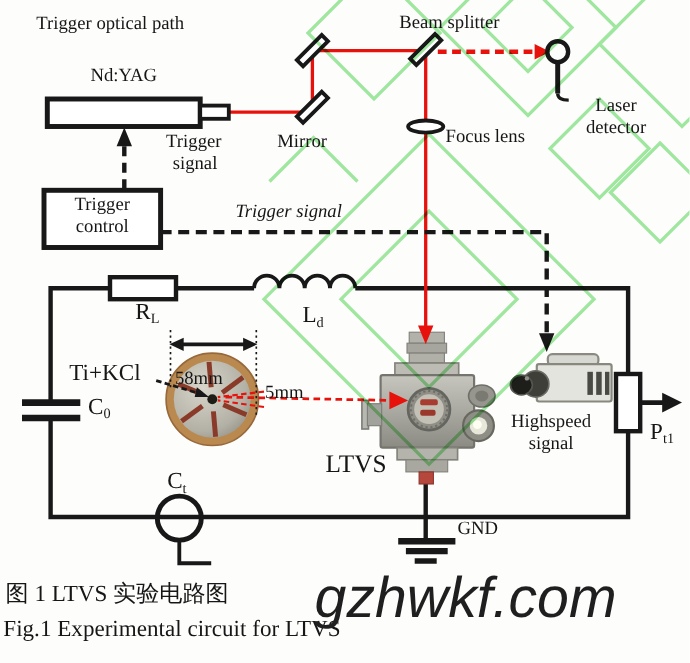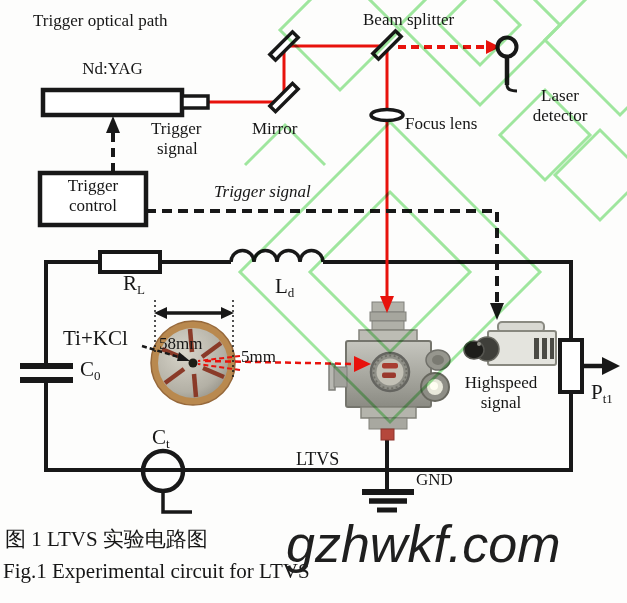--- a/index.html
+++ b/index.html
@@ -1,20 +1,20 @@
 <!DOCTYPE html>
 <html style="--beam-red: #e8120c; --wire-black: #181818; --watermark-green: #80e080; --watermark-text: #1f1f1f;"><head>
 <meta charset="utf-8">
 <style>
   html,body{margin:0;padding:0;background:#ffffff;}
   #stage{position:relative;width:627px;height:603px;background:#fdfdfc;overflow:hidden;
          font-family:"Liberation Serif",serif;color:#161616;}
   #stage svg{position:absolute;left:0;top:0;}
   .lbl{position:absolute;white-space:nowrap;line-height:1.08;color:#161616;}
-  .s22{font-size:17px;} .s21{font-size:21px;} .s23{font-size:18px;margin-top:40px;}
+  .s22{font-size:17px;} .s21{font-size:21px;} .s23{font-size:23px;}
   .center{text-align:center;}
   .lbl sub{font-size:13px;vertical-align:-4px;}
   .wire{stroke:var(--wire-black,#181818);fill:none;}
   .beam{stroke:var(--beam-red,#e8120c);fill:none;}
   .beamfill{fill:var(--beam-red,#e8120c);}
   .blackfill{fill:var(--wire-black,#181818);}
   .green{stroke:var(--watermark-green,#80e080);fill:none;stroke-width:3;}
   .wm-green{mix-blend-mode:multiply;opacity:0.75;}
   .whitebox{fill:#ffffff;stroke:var(--wire-black,#181818);}
   #watermark-text{position:absolute;left:286px;top:514px;z-index:30;

